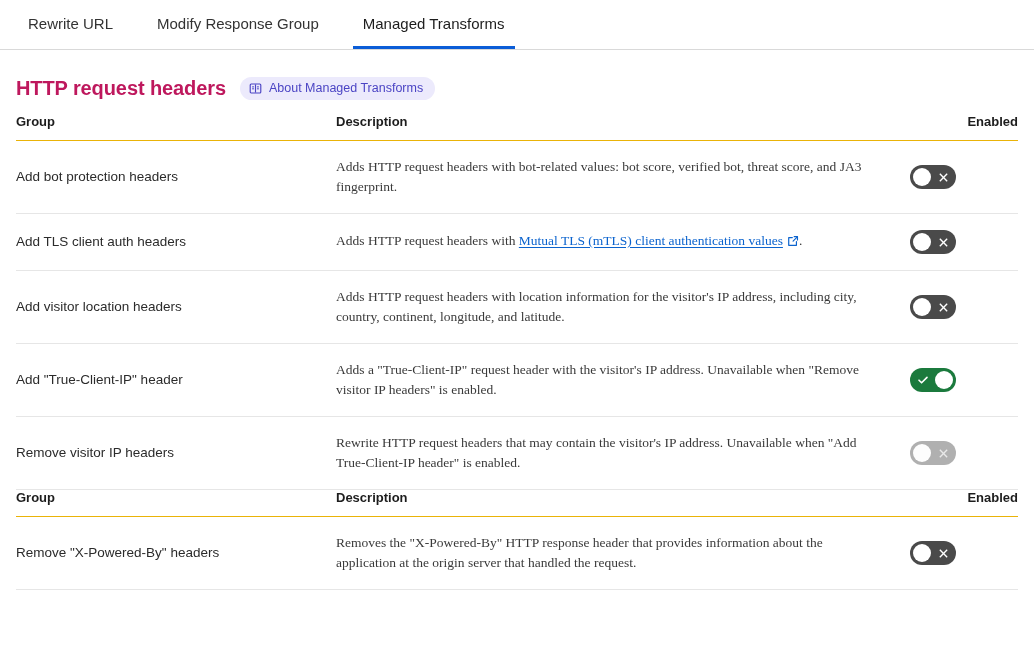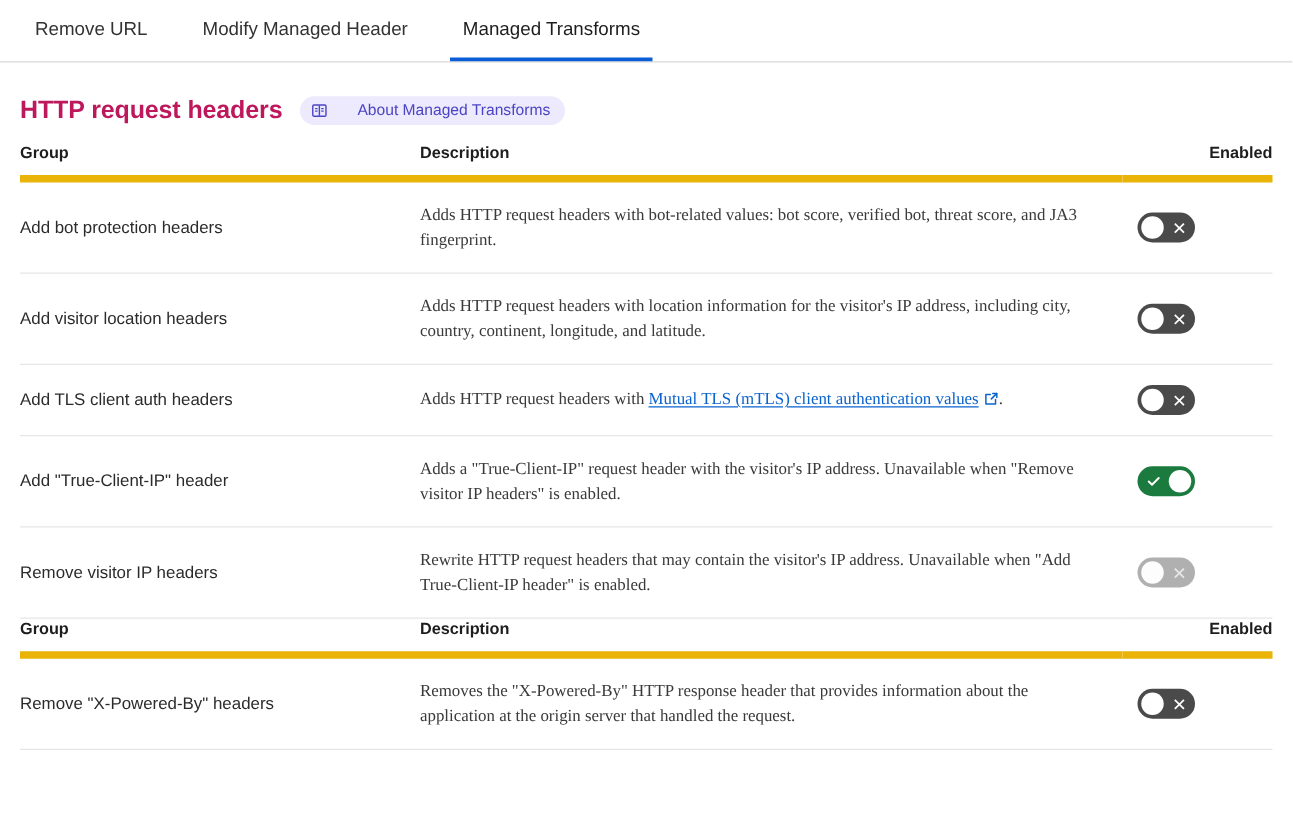--- a/index.html
+++ b/index.html
@@ -64,21 +64,21 @@
   }
   .section-title {
     font-size: 20px;
     font-weight: bold;
     color: #be185d;
     letter-spacing: -0.1px;
   }
   .about-badge {
     display: inline-flex;
     align-items: center;
-    gap: 24px;
+    gap: 7px;
     background: #eceafc;
     color: #4b44c4;
     border-radius: 13px;
     padding: 4px 12px 4px 9px;
     font-size: 12.5px;
     line-height: 15px;
     cursor: pointer;
     text-decoration: none;
     white-space: nowrap;
   }
@@ -93,21 +93,21 @@
   table.mt col.c-group { width: 304px; }
   table.mt col.c-desc  { width: auto; }
   table.mt col.c-en    { width: 120px; }
 
   table.mt th {
     text-align: left;
     font-size: 13px;
     font-weight: bold;
     color: #1d1d1d;
     padding: 0 0 11px 0;
-    border-bottom: 6px solid #eab308;
+    border-bottom: 1px solid #eab308;
     vertical-align: bottom;
   }
   table.mt th.th-desc { padding-left: 16px; }
   table.mt th.th-en   { text-align: right; padding-left: 12px; }
 
   table.mt td {
     font-size: 13.5px;
     line-height: 20px;
     color: #3a3a3a;
     padding: 16px 0 16px 0;
@@ -175,22 +175,22 @@
     background: #b0b0b0;
     cursor: default;
   }
   .toggle.disabled .knob { background: #fdfdfd; }
   .toggle.disabled .mark { color: #e8e8e8; }
 </style>
 </head>
 <body>
 
 <div class="tabbar">
-  <button class="tab">Remove URL</button>
-  <button class="tab">Modify Managed Header</button>
+  <button class="tab">Rewrite URL</button>
+  <button class="tab">Modify Response Group</button>
   <button class="tab active">Managed Transforms</button>
 </div>
 
 <div class="section">
 
   <div class="section-head">
     <span class="section-title">HTTP request headers</span>
     <a class="about-badge" href="#">
       <span>
         <svg width="13" height="13" viewBox="0 0 16 16" fill="none" aria-hidden="true">
@@ -230,42 +230,42 @@
               <svg width="11" height="11" viewBox="0 0 12 12" aria-hidden="true">
                 <line x1="2" y1="2" x2="10" y2="10" stroke="currentColor" stroke-width="1.5"></line>
                 <line x1="10" y1="2" x2="2" y2="10" stroke="currentColor" stroke-width="1.5"></line>
               </svg>
             </span>
           </button>
         </td>
       </tr>
 
       <tr>
-        <td class="td-group">Add visitor location headers</td>
-        <td class="td-desc">Adds HTTP request headers with location information for the visitor's IP address, including city, country, continent, longitude, and latitude.</td>
-        <td class="td-en">
-          <button class="toggle">
-            <span class="knob"></span>
-            <span class="mark">
-              <svg width="11" height="11" viewBox="0 0 12 12" aria-hidden="true">
-                <line x1="2" y1="2" x2="10" y2="10" stroke="currentColor" stroke-width="1.5"></line>
-                <line x1="10" y1="2" x2="2" y2="10" stroke="currentColor" stroke-width="1.5"></line>
-              </svg>
-            </span>
-          </button>
-        </td>
-      </tr>
-
-      <tr>
         <td class="td-group">Add TLS client auth headers</td>
         <td class="td-desc"><span>Adds HTTP request headers with </span><a class="inline-link" href="#"><span>Mutual TLS (mTLS) client authentication values</span></a><span class="ext-icon"><svg width="12" height="12" viewBox="0 0 14 14" fill="none" aria-hidden="true">
                 <path d="M11 7.8V12H2V3h4.2" stroke="#0b63ce" stroke-width="1.4" stroke-linecap="round" stroke-linejoin="round"></path>
                 <path d="M8.4 2h3.8v3.8" stroke="#0b63ce" stroke-width="1.4" stroke-linecap="round" stroke-linejoin="round"></path>
                 <line x1="12" y1="2.2" x2="7.1" y2="7.1" stroke="#0b63ce" stroke-width="1.4" stroke-linecap="round"></line>
               </svg></span><span>.</span></td>
+        <td class="td-en">
+          <button class="toggle">
+            <span class="knob"></span>
+            <span class="mark">
+              <svg width="11" height="11" viewBox="0 0 12 12" aria-hidden="true">
+                <line x1="2" y1="2" x2="10" y2="10" stroke="currentColor" stroke-width="1.5"></line>
+                <line x1="10" y1="2" x2="2" y2="10" stroke="currentColor" stroke-width="1.5"></line>
+              </svg>
+            </span>
+          </button>
+        </td>
+      </tr>
+
+      <tr>
+        <td class="td-group">Add visitor location headers</td>
+        <td class="td-desc">Adds HTTP request headers with location information for the visitor's IP address, including city, country, continent, longitude, and latitude.</td>
         <td class="td-en">
           <button class="toggle">
             <span class="knob"></span>
             <span class="mark">
               <svg width="11" height="11" viewBox="0 0 12 12" aria-hidden="true">
                 <line x1="2" y1="2" x2="10" y2="10" stroke="currentColor" stroke-width="1.5"></line>
                 <line x1="10" y1="2" x2="2" y2="10" stroke="currentColor" stroke-width="1.5"></line>
               </svg>
             </span>
           </button>

